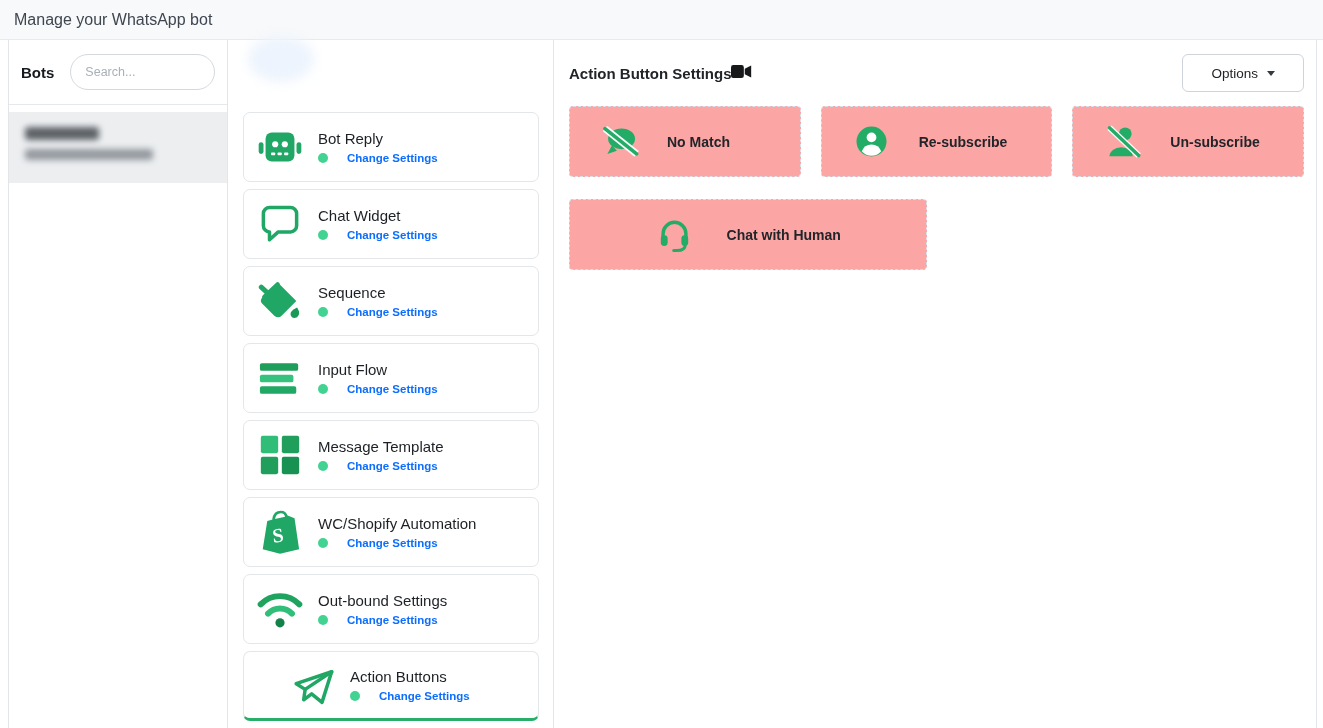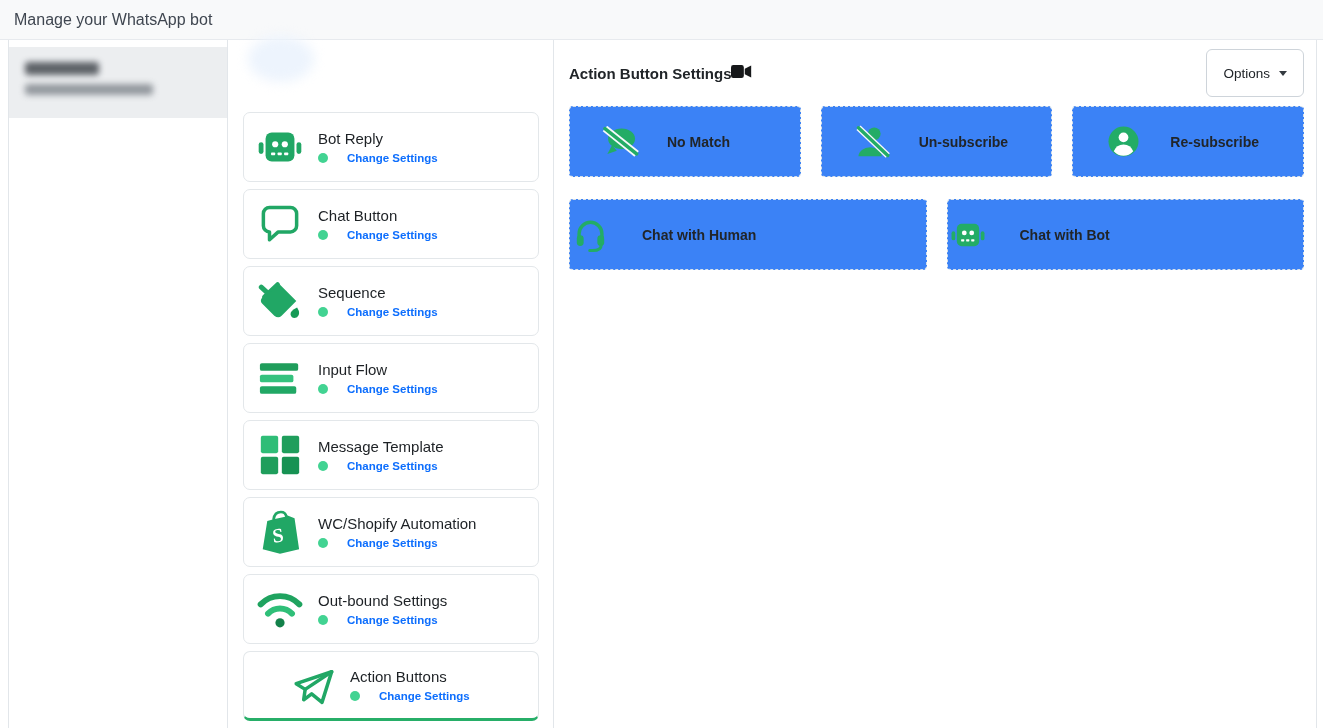--- a/index.html
+++ b/index.html
@@ -130,22 +130,22 @@
   .panel-header {
     height: 38px;
     display: flex;
     align-items: center;
     justify-content: space-between;
     margin-bottom: 14px;
   }
   .panel-title-wrap { display: flex; align-items: center; }
   .panel-title { font-size: 15px; font-weight: 700; color: #212529; }
   .options-btn {
-    height: 48px;
-    padding: 0 16px;
+    height: 38px;
+    padding: 0 28px;
     background: #fff;
     border: 1px solid #ced4da;
     border-radius: 6px;
     display: flex;
     align-items: center;
     gap: 9px;
     font-size: 13.5px;
     color: #212529;
     font-family: "Liberation Sans", sans-serif;
     cursor: pointer;
@@ -154,42 +154,46 @@
     width: 0; height: 0;
     border-left: 4px solid transparent;
     border-right: 4px solid transparent;
     border-top: 5px solid #343a40;
   }
   .actions-grid { width: 735px; display: grid; gap: 20px; margin-bottom: 22px; }
   .cols-3 { grid-template-columns: repeat(3, 1fr); }
   .cols-2 { grid-template-columns: repeat(2, 1fr); }
   .action-card {
     height: 71px;
-    background: #3b82f6;
+    background: #fca5a5;
     border: 1px dashed #d7e1ea;
     border-radius: 4px;
     display: flex;
     align-items: center;
     cursor: pointer;
   }
   .action-card.small { padding-left: 30px; gap: 27px; }
-  .action-card.large { gap: 32px; }
+  .action-card.large { gap: 32px; justify-content: center; }
   .action-icon { width: 40px; display: flex; align-items: center; justify-content: center; flex-shrink: 0; }
   .action-label { font-size: 14px; font-weight: 600; color: #212529; }
 </style>
 </head>
 <body>
 
 <div class="topbar">
   <span>Manage your WhatsApp bot</span>
 </div>
 
 <div class="content">
 
   <aside class="sidebar">
+    <div class="sidebar-header">
+      <span class="sidebar-title">Bots</span>
+      <input class="search-input" type="text" placeholder="Search..." style="">
+    </div>
     <div class="bot-item">
       <div class="redact redact-name"></div>
       <div class="redact redact-phone"></div>
     </div>
   </aside>
 
   <section class="features">
     <div class="blob"></div>
     <div class="feature-cards">
 
@@ -215,21 +219,21 @@
         </span>
       </div>
 
       <div class="feature-card">
         <span class="feature-icon">
           <svg width="42" height="42" viewBox="0 0 48 48" fill="none" stroke="#21a765" stroke-width="4" stroke-linejoin="round" stroke-linecap="round">
             <path d="M12 5 H36 A7 7 0 0 1 43 12 V26 A7 7 0 0 1 36 33 H22 L12 42 V33 A7 7 0 0 1 5 26 V12 A7 7 0 0 1 12 5 Z"></path>
           </svg>
         </span>
         <span class="feature-text">
-          <span class="feature-title">Chat Button</span>
+          <span class="feature-title">Chat Widget</span>
           <span class="feature-link-row">
             <span class="status-dot"></span>
             <span class="change-link">Change Settings</span>
           </span>
         </span>
       </div>
 
       <div class="feature-card">
         <span class="feature-icon">
           <svg width="44" height="42" viewBox="0 0 54 50">
@@ -365,68 +369,53 @@
             <path d="M14 24 l-6 11 12-4 z" fill="#23ac66"></path>
             <line x1="5" y1="3" x2="45" y2="35" stroke="#f6f9fb" stroke-width="9"></line>
             <line x1="5" y1="3" x2="45" y2="35" stroke="#23ac66" stroke-width="4.5" stroke-linecap="round"></line>
           </svg>
         </span>
         <span class="action-label">No Match</span>
       </div>
 
       <div class="action-card small">
         <span class="action-icon">
+          <svg width="33" height="33" viewBox="0 0 44 44">
+            <circle cx="22" cy="22" r="20" fill="#23ac66"></circle>
+            <circle cx="22" cy="16.5" r="6.5" fill="#fff"></circle>
+            <path d="M9 35 q3.5-9 13-9 q9.5 0 13 9 q-5.5 6-13 6 q-7.5 0-13-6 z" fill="#fff"></path>
+          </svg>
+        </span>
+        <span class="action-label">Re-subscribe</span>
+      </div>
+
+      <div class="action-card small">
+        <span class="action-icon">
           <svg width="36" height="34" viewBox="0 0 48 44">
             <circle cx="27" cy="11" r="8.5" fill="#23ac66"></circle>
             <path d="M6 41 a15.5 12 0 0 1 31 0 z" fill="#23ac66"></path>
             <line x1="6" y1="3" x2="45" y2="40" stroke="#f6f9fb" stroke-width="8"></line>
             <line x1="6" y1="3" x2="45" y2="40" stroke="#23ac66" stroke-width="4.5" stroke-linecap="round"></line>
           </svg>
         </span>
         <span class="action-label">Un-subscribe</span>
-      </div>
-
-      <div class="action-card small">
-        <span class="action-icon">
-          <svg width="33" height="33" viewBox="0 0 44 44">
-            <circle cx="22" cy="22" r="20" fill="#23ac66"></circle>
-            <circle cx="22" cy="16.5" r="6.5" fill="#fff"></circle>
-            <path d="M9 35 q3.5-9 13-9 q9.5 0 13 9 q-5.5 6-13 6 q-7.5 0-13-6 z" fill="#fff"></path>
-          </svg>
-        </span>
-        <span class="action-label">Re-subscribe</span>
       </div>
     </div>
 
     <div class="actions-grid cols-2">
 
       <div class="action-card large">
         <span class="action-icon">
           <svg width="35" height="35" viewBox="0 0 46 46">
             <path d="M8 27 v-5 a15 15 0 0 1 30 0 v5" stroke="#23ac66" stroke-width="4.5" fill="none" stroke-linecap="round"></path>
             <rect x="5" y="24" width="9" height="14" rx="4.5" fill="#23ac66"></rect>
             <rect x="32" y="24" width="9" height="14" rx="4.5" fill="#23ac66"></rect>
             <path d="M37 37 q0 7 -11 7 h-4" stroke="#23ac66" stroke-width="4" fill="none" stroke-linecap="round"></path>
           </svg>
         </span>
         <span class="action-label">Chat with Human</span>
       </div>
 
-      <div class="action-card large">
-        <span class="action-icon">
-          <svg width="34" height="30" viewBox="0 0 64 56">
-            <rect x="1" y="21" width="7" height="17" rx="3.5" fill="#23ac66"></rect>
-            <rect x="56" y="21" width="7" height="17" rx="3.5" fill="#23ac66"></rect>
-            <rect x="11" y="7" width="42" height="42" rx="9" fill="#23ac66"></rect>
-            <circle cx="25" cy="24" r="4.5" fill="#fff"></circle>
-              <circle cx="39" cy="24" r="4.5" fill="#fff"></circle>
-            <rect x="19" y="36" width="6" height="4" rx="1" fill="#fff"></rect>
-            <rect x="28.5" y="36" width="6" height="4" rx="1" fill="#fff"></rect>
-            <rect x="38" y="36" width="6" height="4" rx="1" fill="#fff"></rect>
-          </svg>
-        </span>
-        <span class="action-label">Chat with Bot</span>
-      </div>
     </div>
 
 
   </section>
 </div>
 
 </body></html>

